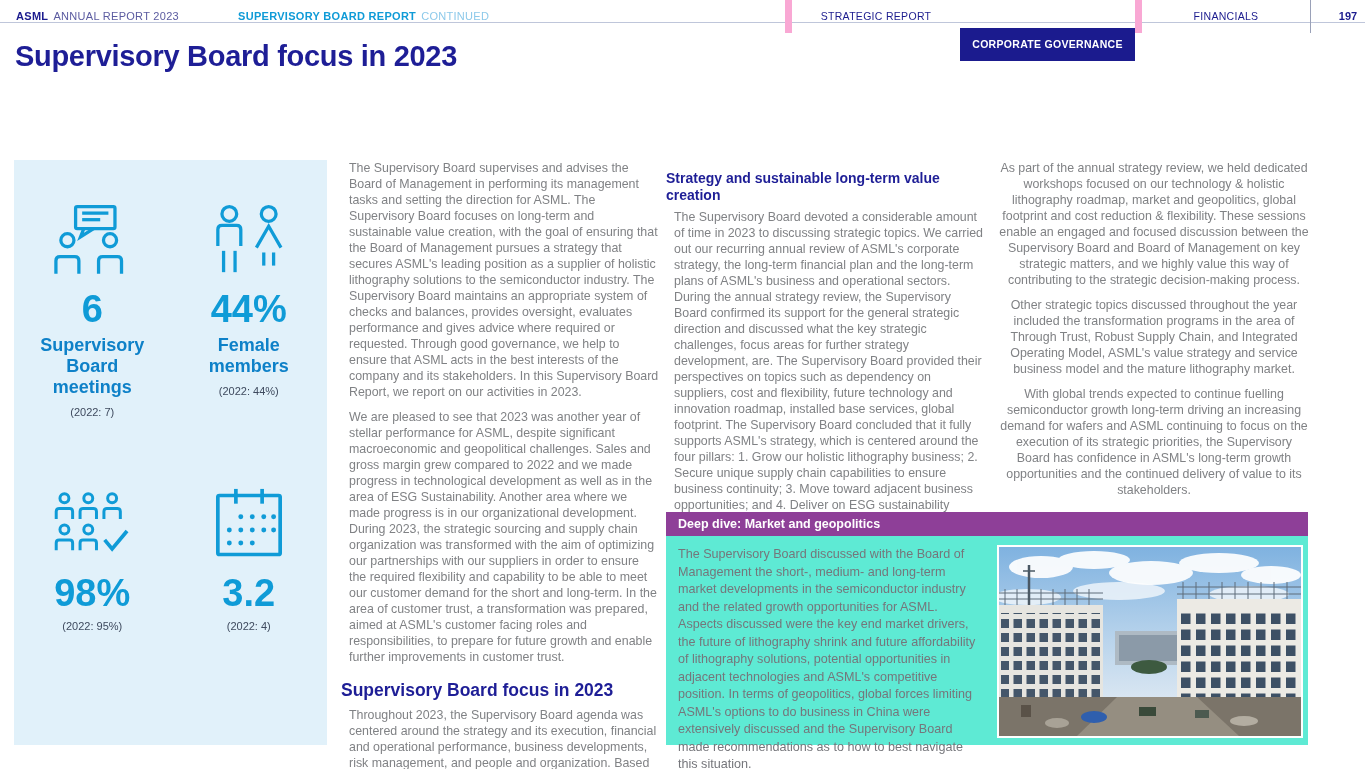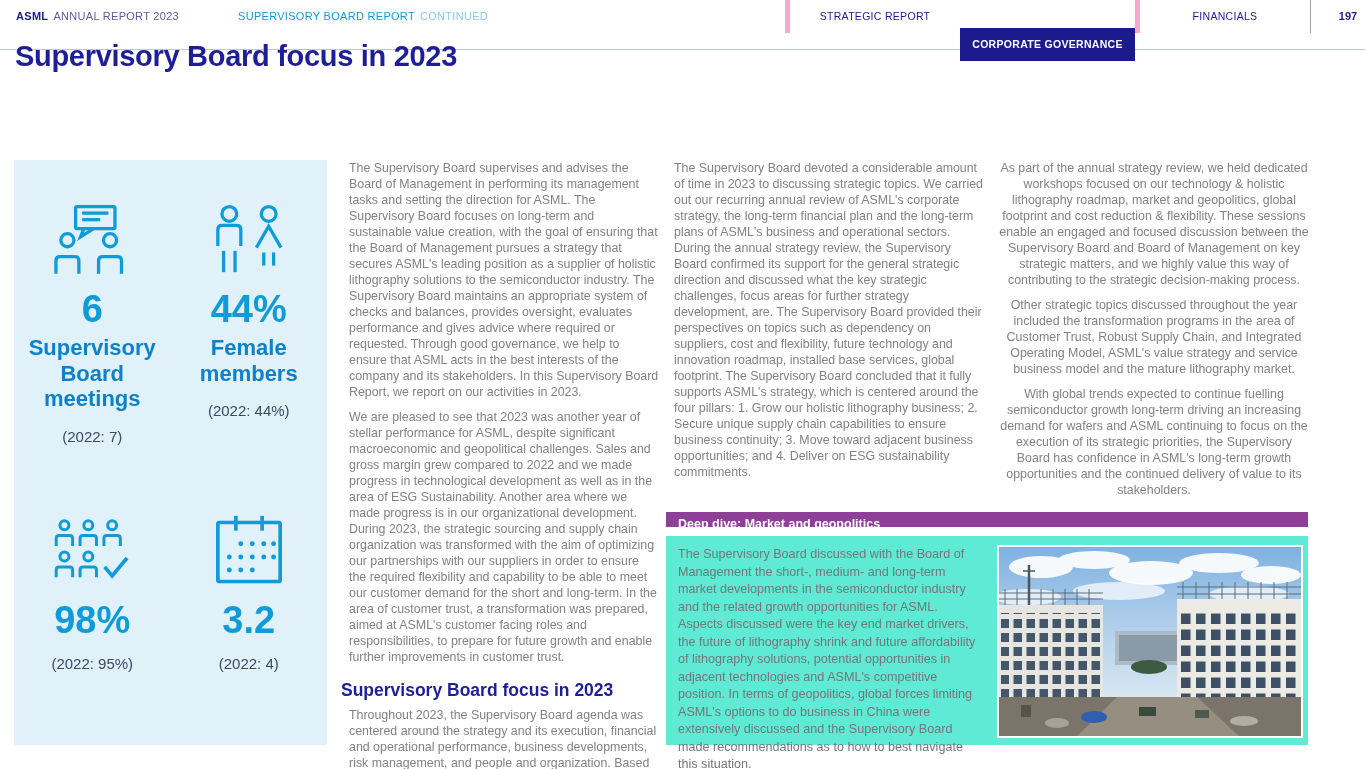--- a/index.html
+++ b/index.html
@@ -4,65 +4,65 @@
 <style>
   * { box-sizing: border-box; }
   html,body { margin:0; padding:0; }
   body {
     width:1365px; height:769px; position:relative; overflow:hidden;
     background:#ffffff; font-family:"Liberation Sans", sans-serif;
     -webkit-font-smoothing:antialiased;
   }
 
   
-  .topbar { position:absolute; top:0; left:0; width:1365px; height:50px;
+  .topbar { position:absolute; top:0; left:0; width:1365px; height:23px;
             background:#fff; border-bottom:1px solid #bfc6da; }
   .topbar-left { position:absolute; left:16px; top:0; height:33px; line-height:33px;
                  font-size:11px; letter-spacing:.3px; white-space:nowrap; }
   .brand-bold { font-weight:bold; color:#1B1B8E; margin-right:5px; }
   .brand-rest { color:#5B5BA0; }
   .topbar-section { position:absolute; left:238px; top:0; height:33px; line-height:33px;
                     font-size:11px; letter-spacing:.3px; white-space:nowrap; }
-  .section-bold { font-weight:normal; color:#0F9BD7; margin-right:5px; }
+  .section-bold { font-weight:bold; color:#0F9BD7; margin-right:5px; }
   .section-rest { color:#8CC9EA; }
   .tabs { position:absolute; right:0; top:0; height:33px; display:flex; }
   .tab { width:175px; height:33px; line-height:33px; text-align:center;
          font-size:10.5px; letter-spacing:.3px; color:#1B1B8E; cursor:pointer;
-         border-left:5px solid #f9a8d4; }
+         border-left:7px solid #f9a8d4; }
   .tab.active { background:#1B1B8E; color:#fff; font-weight:bold; border-left:none;margin-top:28px; }
   .pagenum { width:55px; height:33px; line-height:33px; text-align:center;
              font-size:11px; font-weight:bold; color:#1B1B8E; border-left:1px solid #9aa1b8;padding-left:20px; }
 
   
   .page-title { position:absolute; left:15px; top:40px; font-size:29px;
                 font-weight:bold; color:#1E1E96; letter-spacing:-.3px; }
 
   
   .stat-panel { position:absolute; left:14px; top:160px; width:313px; height:585px;
                 background:#E1F1FA; }
   .stats-grid { display:grid; grid-template-columns:1fr 1fr; row-gap:68px;
                 padding-top:42px; }
   .stat { display:flex; flex-direction:column; align-items:center; text-align:center; }
   .stat-icon svg { width:82px; height:78px; display:block; }
   .stat-value { font-size:38px; font-weight:bold; color:#0F9BD7; margin-top:10px; line-height:1; }
-  .stat-label { font-size:22px; font-weight:bold; color:#0E81C8; line-height:1.17;
+  .stat-label { font-size:18px; font-weight:bold; color:#0E81C8; line-height:1.17;
                 margin-top:7px; width:128px; }
-  .stat-prior { font-size:15px; color:#3E4A5E; margin-top:16px; }
+  .stat-prior { font-size:11px; color:#3E4A5E; margin-top:8px; }
 
   
   .col { position:absolute; top:160px; width:318px; font-size:12.4px;
          line-height:16px; color:#808285; }
   .col p { margin:0 0 9px 8px; }
   #col1 { left:341px; } #col2 { left:666px; } #col3 { left:991px;text-align:center; }
   .col .h2 { color:#1E1E96; font-size:17.5px; font-weight:bold; margin:15px 0 7px 0; line-height:1.15; }
   .col .h3 { color:#1E1E96; font-size:14px; font-weight:bold; margin:10px 0 5px 0; line-height:1.2; }
 
   
   .deep-dive { position:absolute; left:666px; top:512px; width:642px; height:233px; }
-  .dd-header { height:15px; background:#8E3F98; color:#fff; font-size:12.5px;
+  .dd-header { height:24px; background:#8E3F98; color:#fff; font-size:12.5px;
                font-weight:bold; line-height:24px; padding-left:12px; }
   .dd-body { position:absolute; top:24px; left:0; right:0; bottom:0; background:#5eead4; }
   .dd-text { position:absolute; left:12px; top:10px; width:300px; font-size:12.6px;
              line-height:17.5px; color:#75767b; }
   .dd-photo { position:absolute; right:5px; top:9px; width:306px; height:193px;
               background:#fff; padding:2px; }
   .dd-photo svg { display:block; width:302px; height:189px; }
 </style>
 </head>
 <body>
@@ -173,26 +173,27 @@
 </div>
 
 <div class="col" id="col1">
   <p>The Supervisory Board supervises and advises the Board of Management in performing its management tasks and setting the direction for ASML. The Supervisory Board focuses on long-term and sustainable value creation, with the goal of ensuring that the Board of Management pursues a strategy that secures ASML's leading position as a supplier of holistic lithography solutions to the semiconductor industry. The Supervisory Board maintains an appropriate system of checks and balances, provides oversight, evaluates performance and gives advice where required or requested. Through good governance, we help to ensure that ASML acts in the best interests of the company and its stakeholders. In this Supervisory Board Report, we report on our activities in 2023.</p>
   <p>We are pleased to see that 2023 was another year of stellar performance for ASML, despite significant macroeconomic and geopolitical challenges. Sales and gross margin grew compared to 2022 and we made progress in technological development as well as in the area of ESG Sustainability. Another area where we made progress is in our organizational development. During 2023, the strategic sourcing and supply chain organization was transformed with the aim of optimizing our partnerships with our suppliers in order to ensure the required flexibility and capability to be able to meet our customer demand for the short and long-term. In the area of customer trust, a transformation was prepared, aimed at ASML's customer facing roles and responsibilities, to prepare for future growth and enable further improvements in customer trust.</p>
   <div class="h2">Supervisory Board focus in 2023</div>
   <p>Throughout 2023, the Supervisory Board agenda was centered around the strategy and its execution, financial and operational performance, business developments, risk management, and people and organization. Based on the strategic priorities for ASML as agreed in the annual strategy</p>
 </div>
 
 <div class="col" id="col2">
+  <div class="h3">Strategy and sustainable long-term value creation</div>
   <p>The Supervisory Board devoted a considerable amount of time in 2023 to discussing strategic topics. We carried out our recurring annual review of ASML's corporate strategy, the long-term financial plan and the long-term plans of ASML's business and operational sectors. During the annual strategy review, the Supervisory Board confirmed its support for the general strategic direction and discussed what the key strategic challenges, focus areas for further strategy development, are. The Supervisory Board provided their perspectives on topics such as dependency on suppliers, cost and flexibility, future technology and innovation roadmap, installed base services, global footprint. The Supervisory Board concluded that it fully supports ASML's strategy, which is centered around the four pillars: 1. Grow our holistic lithography business; 2. Secure unique supply chain capabilities to ensure business continuity; 3. Move toward adjacent business opportunities; and 4. Deliver on ESG sustainability commitments.</p>
 </div>
 
 <div class="col" id="col3">
   <p>As part of the annual strategy review, we held dedicated workshops focused on our technology &amp; holistic lithography roadmap, market and geopolitics, global footprint and cost reduction &amp; flexibility. These sessions enable an engaged and focused discussion between the Supervisory Board and Board of Management on key strategic matters, and we highly value this way of contributing to the strategic decision-making process.</p>
-  <p>Other strategic topics discussed throughout the year included the transformation programs in the area of Customer Trust, Robust Supply Chain, and Integrated Operating Model, ASML's value strategy and service business model and the mature lithography market.</p>
+  <p>Other strategic topics discussed throughout the year included the transformation programs in the area of Through Trust, Robust Supply Chain, and Integrated Operating Model, ASML's value strategy and service business model and the mature lithography market.</p>
   <p>With global trends expected to continue fuelling semiconductor growth long-term driving an increasing demand for wafers and ASML continuing to focus on the execution of its strategic priorities, the Supervisory Board has confidence in ASML's long-term growth opportunities and the continued delivery of value to its stakeholders.</p>
 </div>
 
 <div class="deep-dive">
   <div class="dd-header">Deep dive: Market and geopolitics</div>
   <div class="dd-body">
     <div class="dd-text">The Supervisory Board discussed with the Board of Management the short-, medium- and long-term market developments in the semiconductor industry and the related growth opportunities for ASML. Aspects discussed were the key end market drivers, the future of lithography shrink and future affordability of lithography solutions, potential opportunities in adjacent technologies and ASML's competitive position. In terms of geopolitics, global forces limiting ASML's options to do business in China were extensively discussed and the Supervisory Board made recommendations as to how to best navigate this situation.</div>
     <div class="dd-photo">
       <svg viewBox="0 0 302 189" preserveAspectRatio="none">
         <defs>

